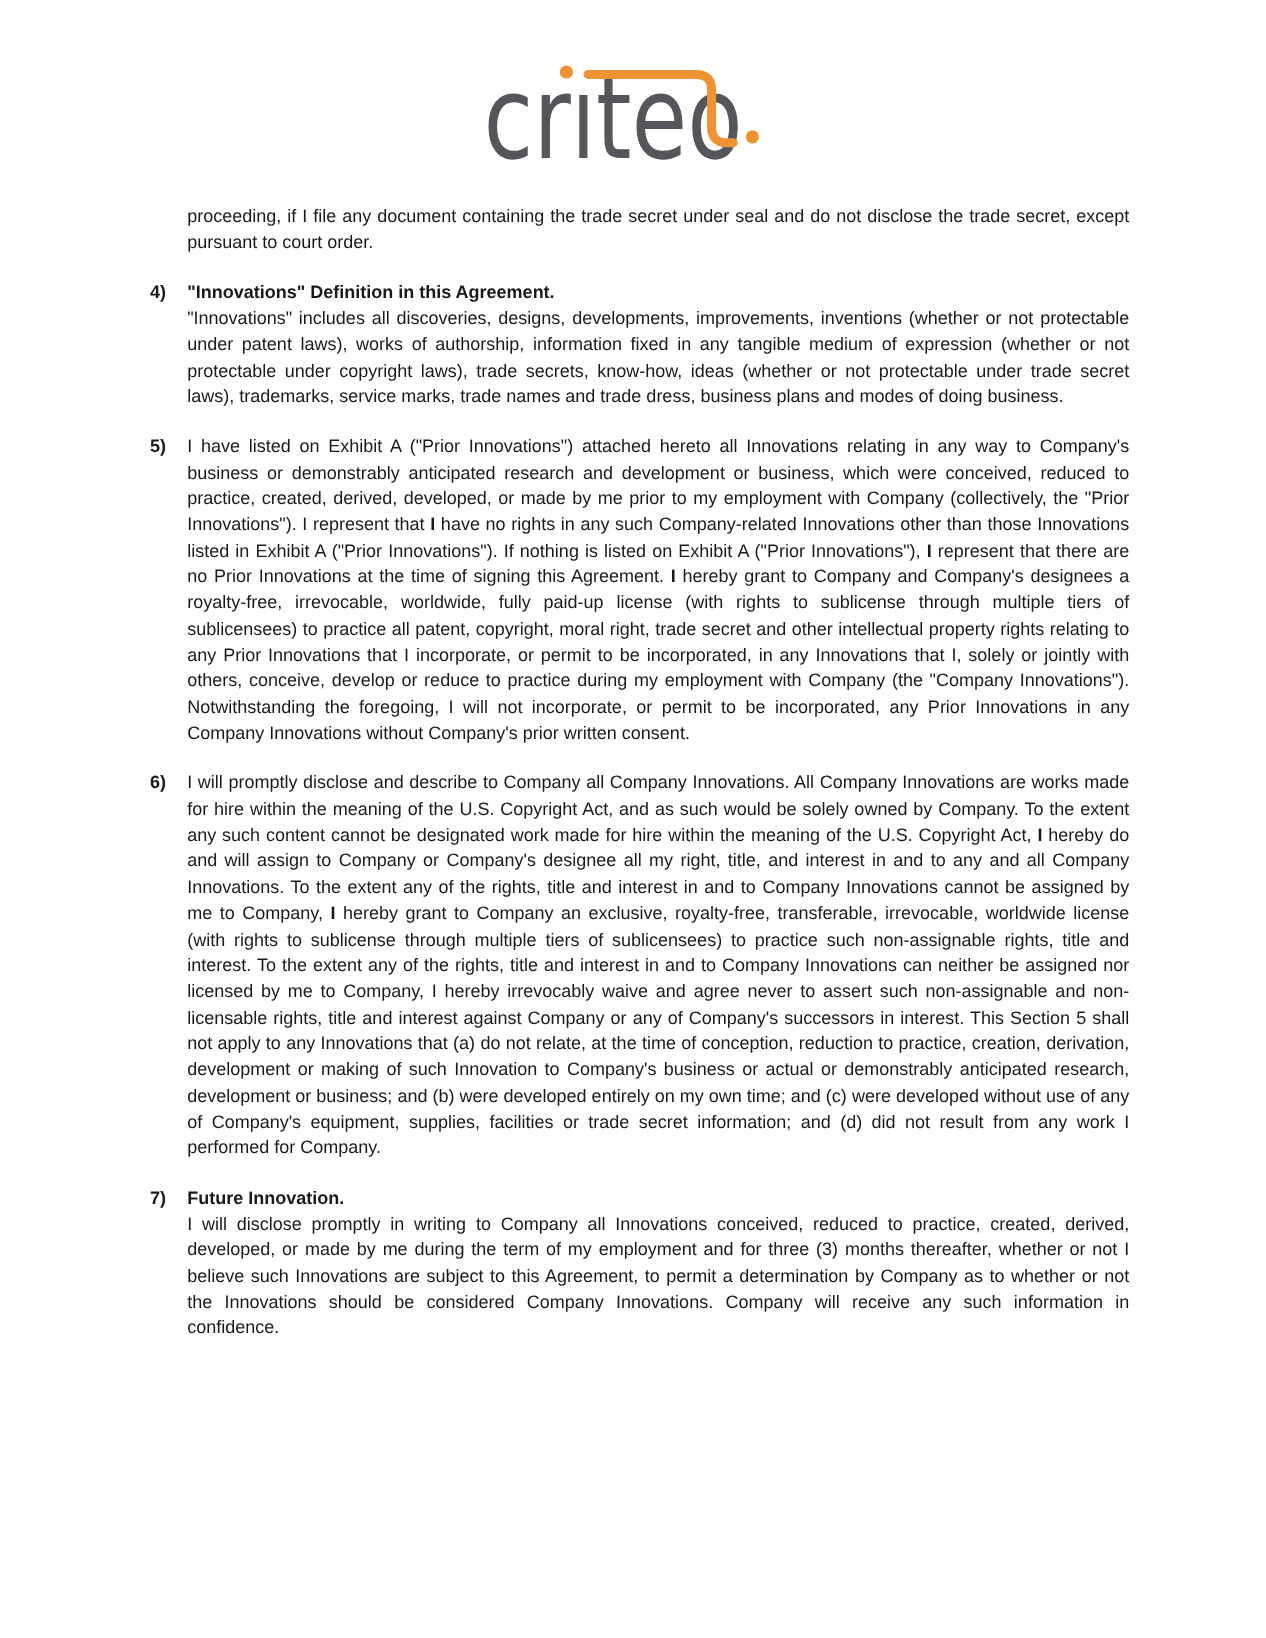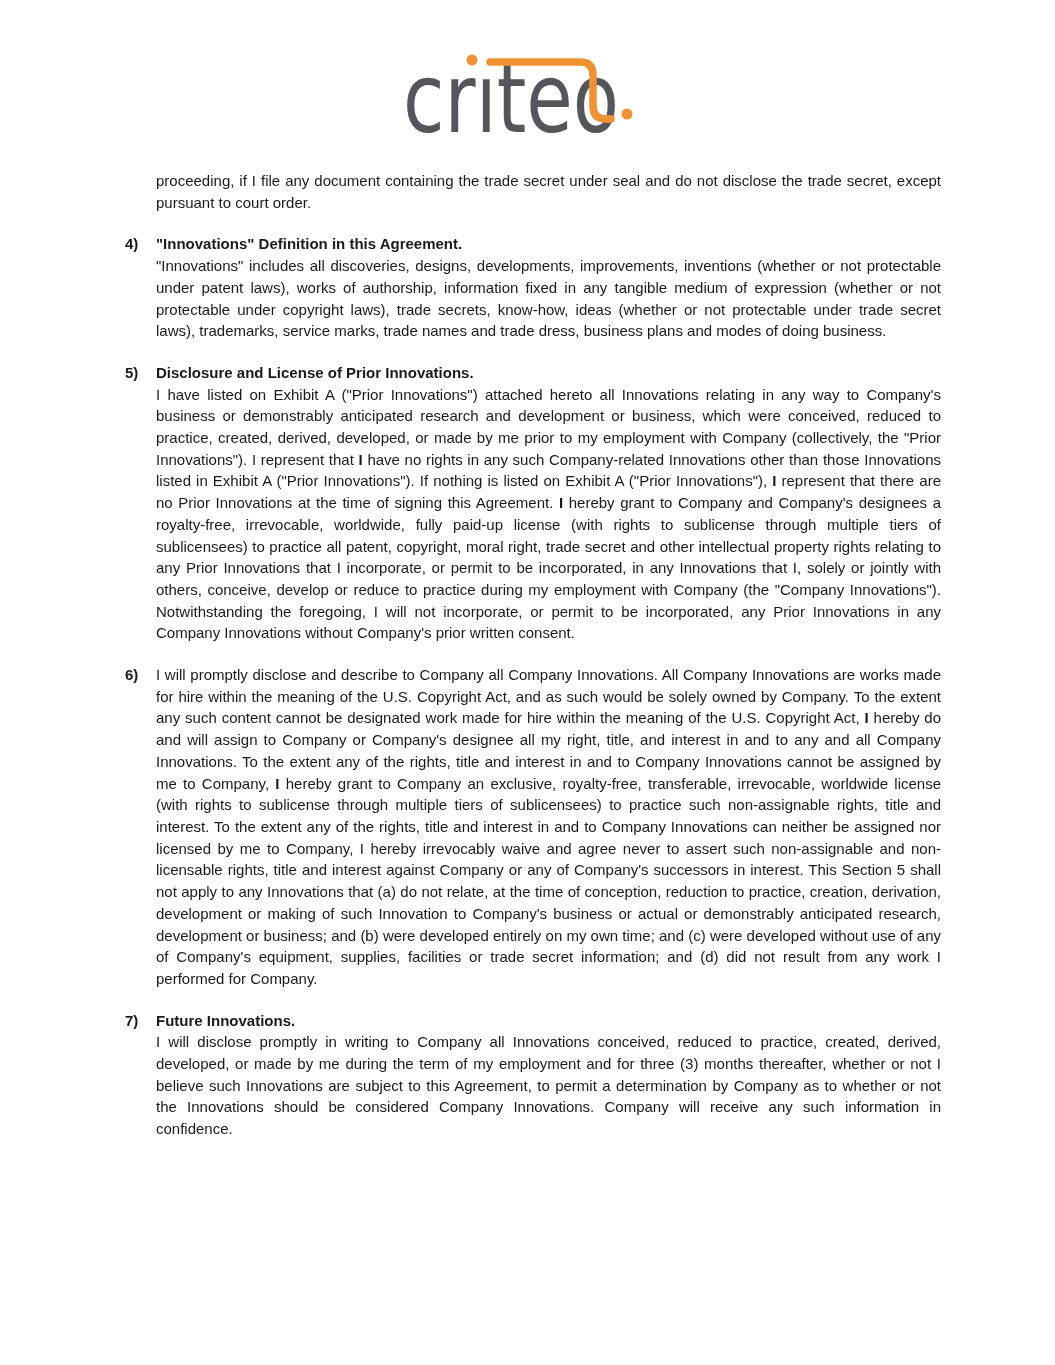--- a/index.html
+++ b/index.html
@@ -66,31 +66,30 @@
       <div class="section">
         <span class="num">4)</span>
         <div class="content">
           <h3>"Innovations" Definition in this Agreement.</h3>
           <p class="body"><span>"Innovations" includes all discoveries, designs, developments, improvements, inventions (whether or not protectable under patent laws), works of authorship, information fixed in any tangible medium of expression (whether or not protectable under copyright laws), trade secrets, know-how, ideas (whether or not protectable under trade secret laws), trademarks, service marks, trade names and trade dress, business plans and modes of doing business.</span></p>
         </div>
       </div>
       <div class="section">
         <span class="num">5)</span>
         <div class="content">
-          <h3>Disclosure and License of Prior Innovations.</h3>
           <p class="body"><span>I have listed on Exhibit A ("Prior Innovations") attached hereto all Innovations relating in any way to Company's business or demonstrably anticipated research and development or business, which were conceived, reduced to practice, created, derived, developed, or made by me prior to my employment with Company (collectively, the "Prior Innovations"). I represent that </span><strong>I</strong><span> have no rights in any such Company-related Innovations other than those Innovations listed in Exhibit A ("Prior Innovations"). If nothing is listed on Exhibit A ("Prior Innovations"), </span><strong>I</strong><span> represent that there are no Prior Innovations at the time of signing this Agreement. </span><strong>I</strong><span> hereby grant to Company and Company's designees a royalty-free, irrevocable, worldwide, fully paid-up license (with rights to sublicense through multiple tiers of sublicensees) to practice all patent, copyright, moral right, trade secret and other intellectual property rights relating to any Prior Innovations that I incorporate, or permit to be incorporated, in any Innovations that I, solely or jointly with others, conceive, develop or reduce to practice during my employment with Company (the "Company Innovations"). Notwithstanding the foregoing, I will not incorporate, or permit to be incorporated, any Prior Innovations in any Company Innovations without Company's prior written consent.</span></p>
         </div>
       </div>
       <div class="section">
         <span class="num">6)</span>
         <div class="content">
           <p class="body"><span>I will promptly disclose and describe to Company all Company Innovations. All Company Innovations are works made for hire within the meaning of the U.S. Copyright Act, and as such would be solely owned by Company. To the extent any such content cannot be designated work made for hire within the meaning of the U.S. Copyright Act, </span><strong>I</strong><span> hereby do and will assign to Company or Company's designee all my right, title, and interest in and to any and all Company Innovations. To the extent any of the rights, title and interest in and to Company Innovations cannot be assigned by me to Company, </span><strong>I</strong><span> hereby grant to Company an exclusive, royalty-free, transferable, irrevocable, worldwide license (with rights to sublicense through multiple tiers of sublicensees) to practice such non-assignable rights, title and interest. To the extent any of the rights, title and interest in and to Company Innovations can neither be assigned nor licensed by me to Company, I hereby irrevocably waive and agree never to assert such non-assignable and non-licensable rights, title and interest against Company or any of Company's successors in interest. This Section 5 shall not apply to any Innovations that (a) do not relate, at the time of conception, reduction to practice, creation, derivation, development or making of such Innovation to Company's business or actual or demonstrably anticipated research, development or business; and (b) were developed entirely on my own time; and (c) were developed without use of any of Company's equipment, supplies, facilities or trade secret information; and (d) did not result from any work I performed for Company.</span></p>
         </div>
       </div>
       <div class="section">
         <span class="num">7)</span>
         <div class="content">
-          <h3>Future Innovations.</h3>
+          <h3>Future Innovation.</h3>
           <p class="body"><span>I will disclose promptly in writing to Company all Innovations conceived, reduced to practice, created, derived, developed, or made by me during the term of my employment and for three (3) months thereafter, whether or not I believe such Innovations are subject to this Agreement, to permit a determination by Company as to whether or not the Innovations should be considered Company Innovations. Company will receive any such information in confidence.</span></p>
         </div>
       </div>
     </div>
 </div>
 
 </body></html>

